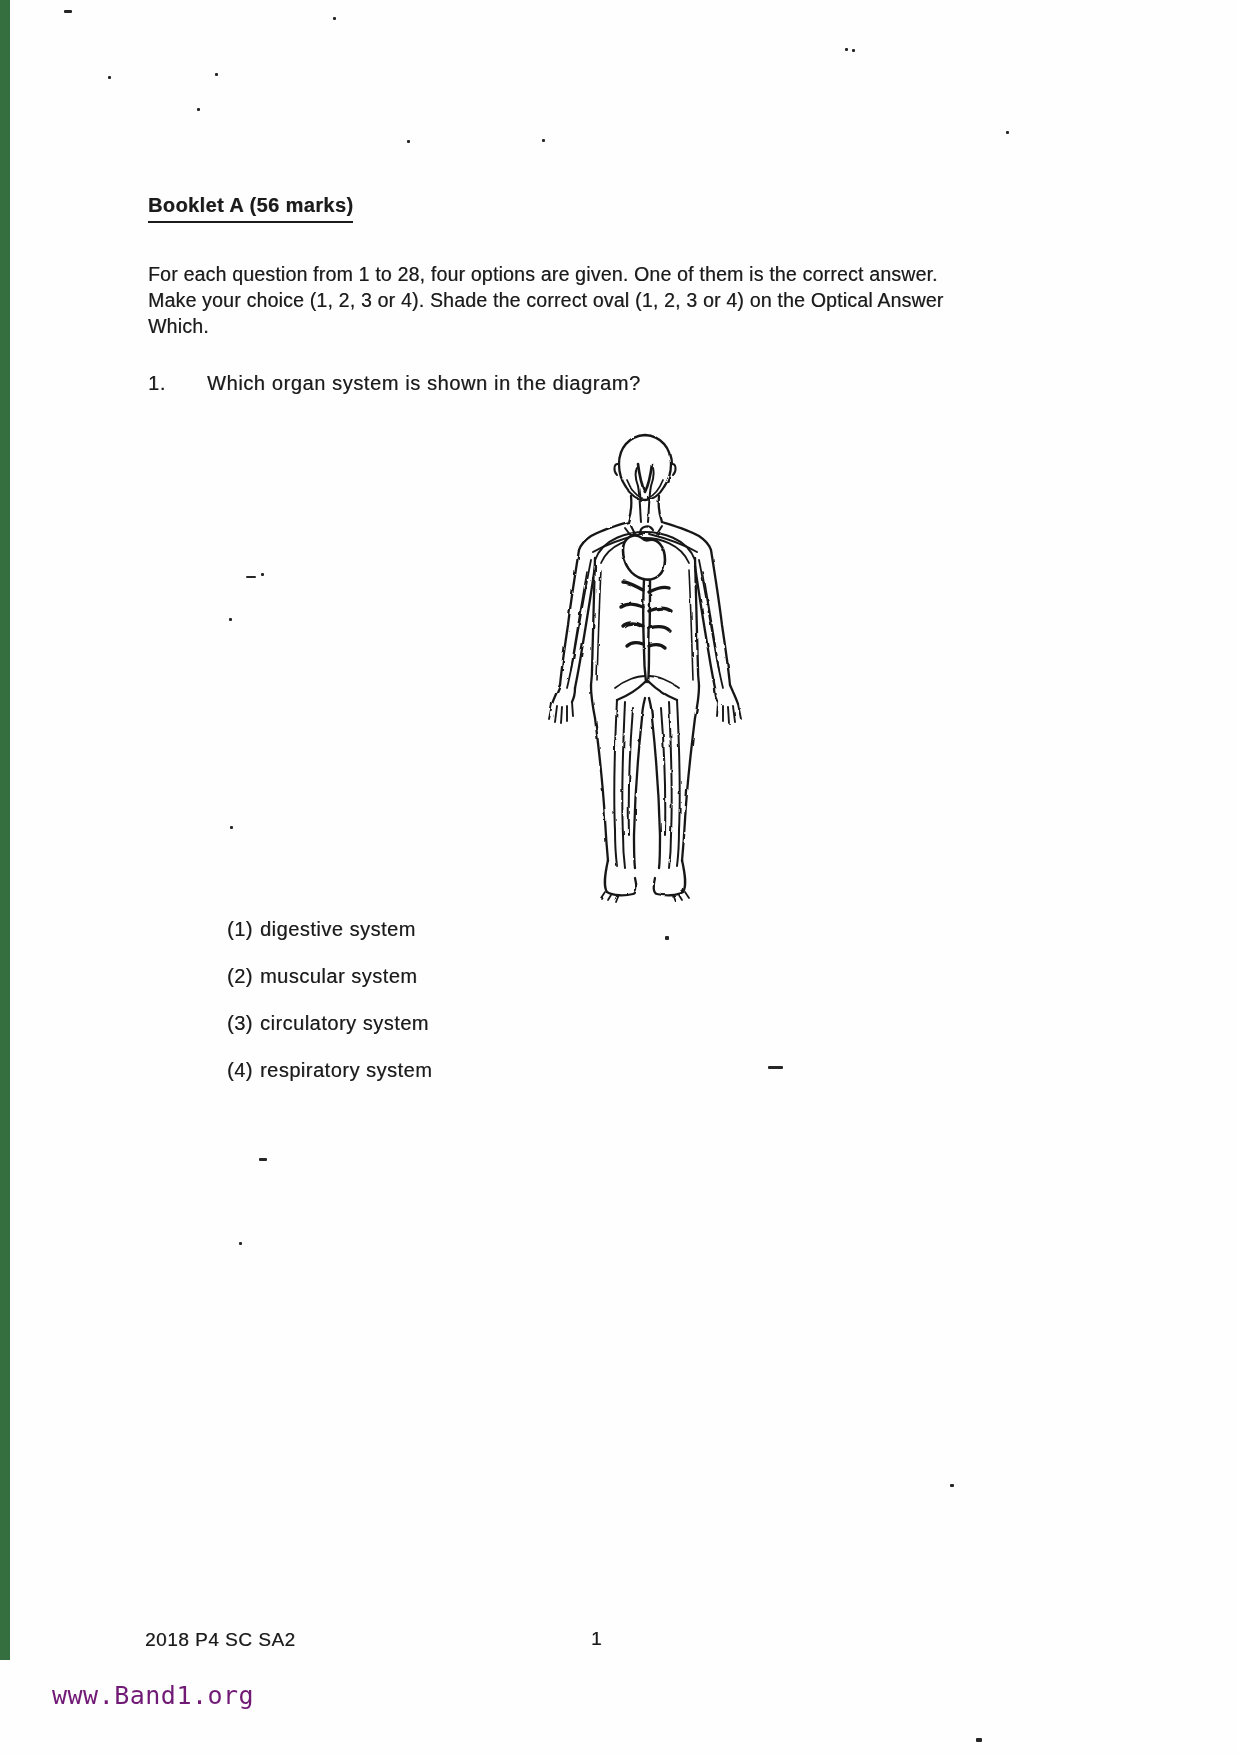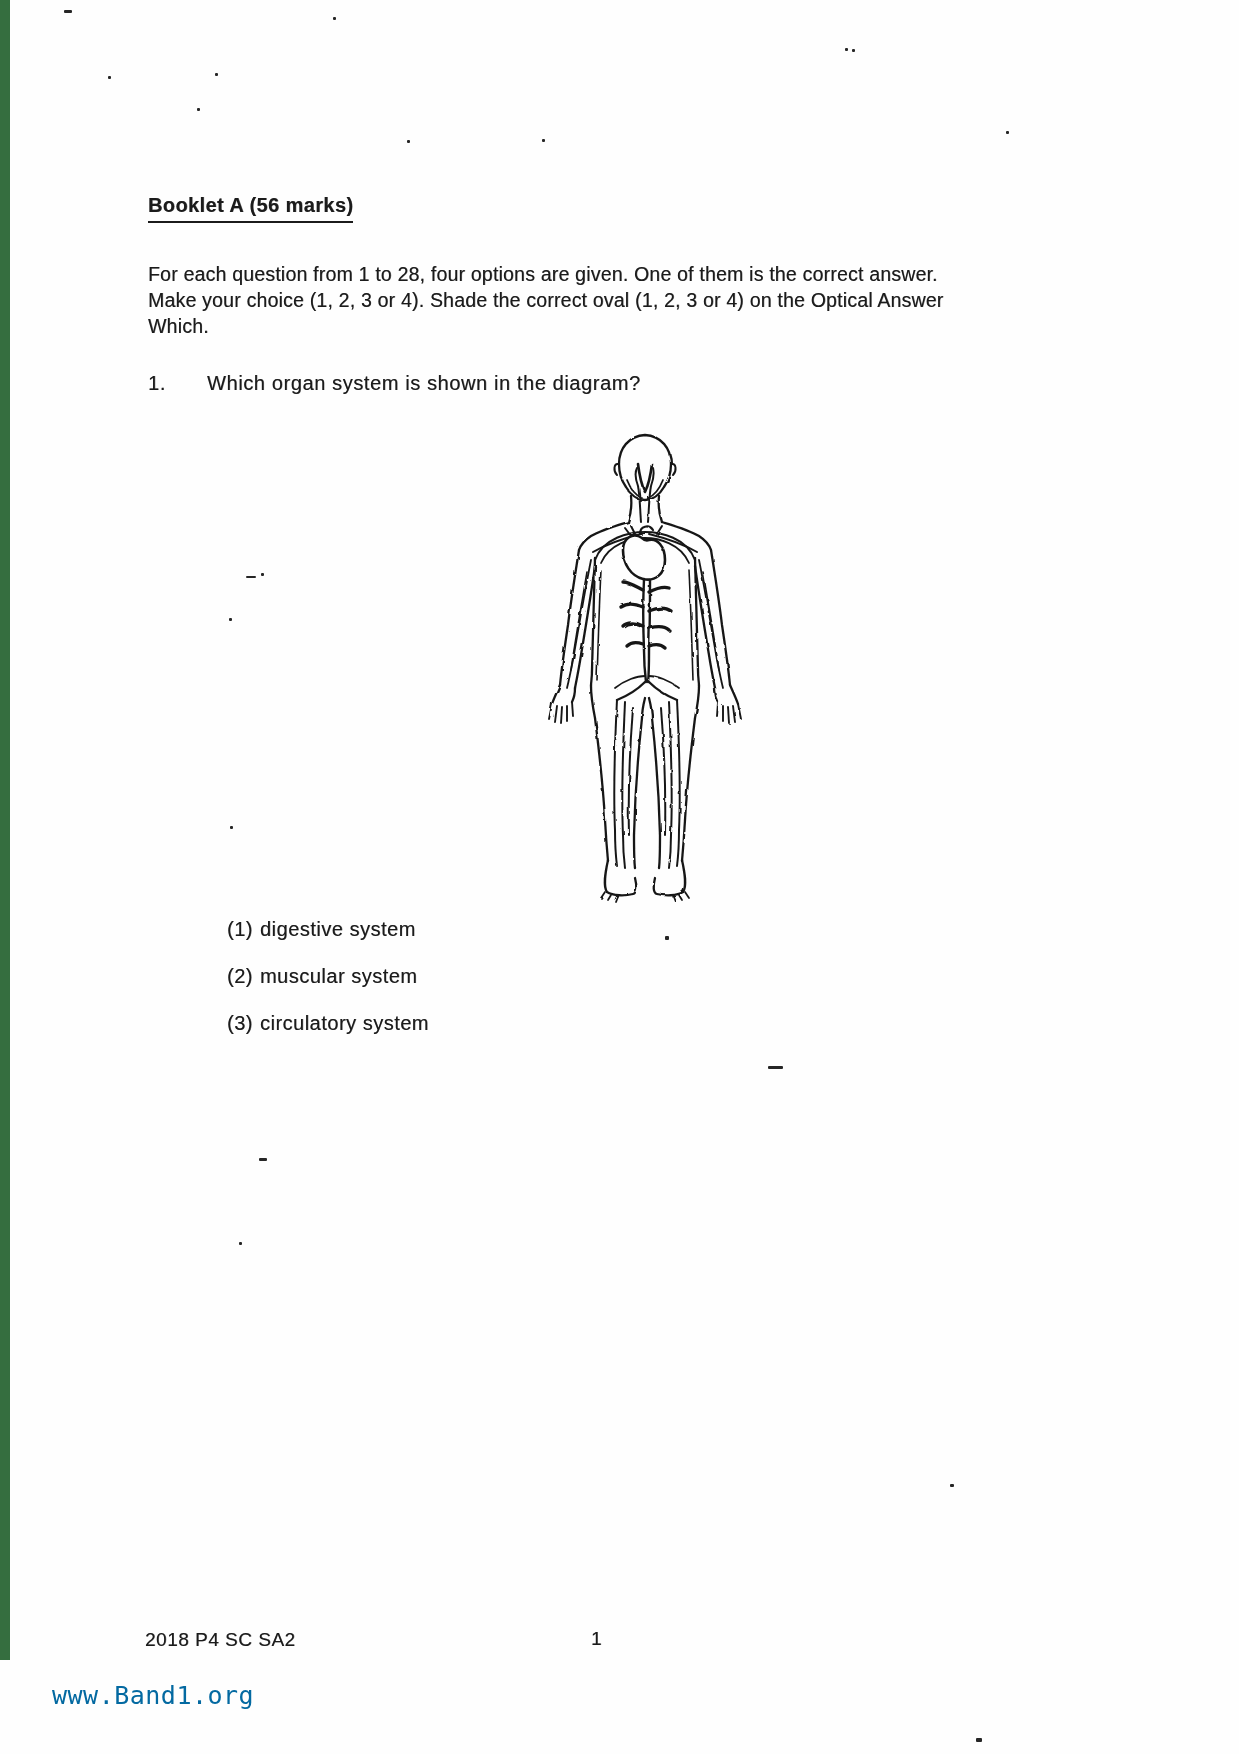--- a/index.html
+++ b/index.html
@@ -50,21 +50,21 @@
     position:absolute;left:145px;top:1629px;
     font-size:19px;letter-spacing:0.5px;white-space:nowrap;
   }
   .page-num{
     position:absolute;left:591px;top:1628px;
     font-size:19px;
   }
   .watermark{
     position:absolute;left:52px;top:1681px;
     font-family:"DejaVu Sans Mono", monospace;
-    font-size:25px;color:#0369a1;letter-spacing:0.5px;
+    font-size:25px;color:#701a75;letter-spacing:0.5px;
     white-space:nowrap;
   }
   .speck{position:absolute;background:#262626;border-radius:1px;}
 </style>
 </head>
 <body>
 
 <div class="page">
 
   <div class="edge-strip" style="background: rgb(53, 110, 63);"></div>
@@ -180,20 +180,23 @@
 
   <div class="options scan-text">
     <div class="option">
       <span class="opt-label">(1)</span><span>digestive system</span>
     </div>
     <div class="option">
       <span class="opt-label">(2)</span><span>muscular system</span>
     </div>
     <div class="option">
       <span class="opt-label">(3)</span><span>circulatory system</span>
+    </div>
+    <div class="option">
+      <span class="opt-label">(4)</span><span>respiratory system</span>
     </div>
   </div>
 
   <div class="footer-code scan-text">2018 P4 SC SA2</div>
   <div class="page-num scan-text">1</div>
   <div class="watermark">www.Band1.org</div>
 
 <div class="speck" style="left: 64px; top: 10px; width: 8px; height: 3px;"></div>
     <div class="speck" style="left: 333px; top: 17px; width: 3px; height: 3px;"></div>
     <div class="speck" style="left: 845px; top: 48px; width: 3px; height: 3px;"></div>

